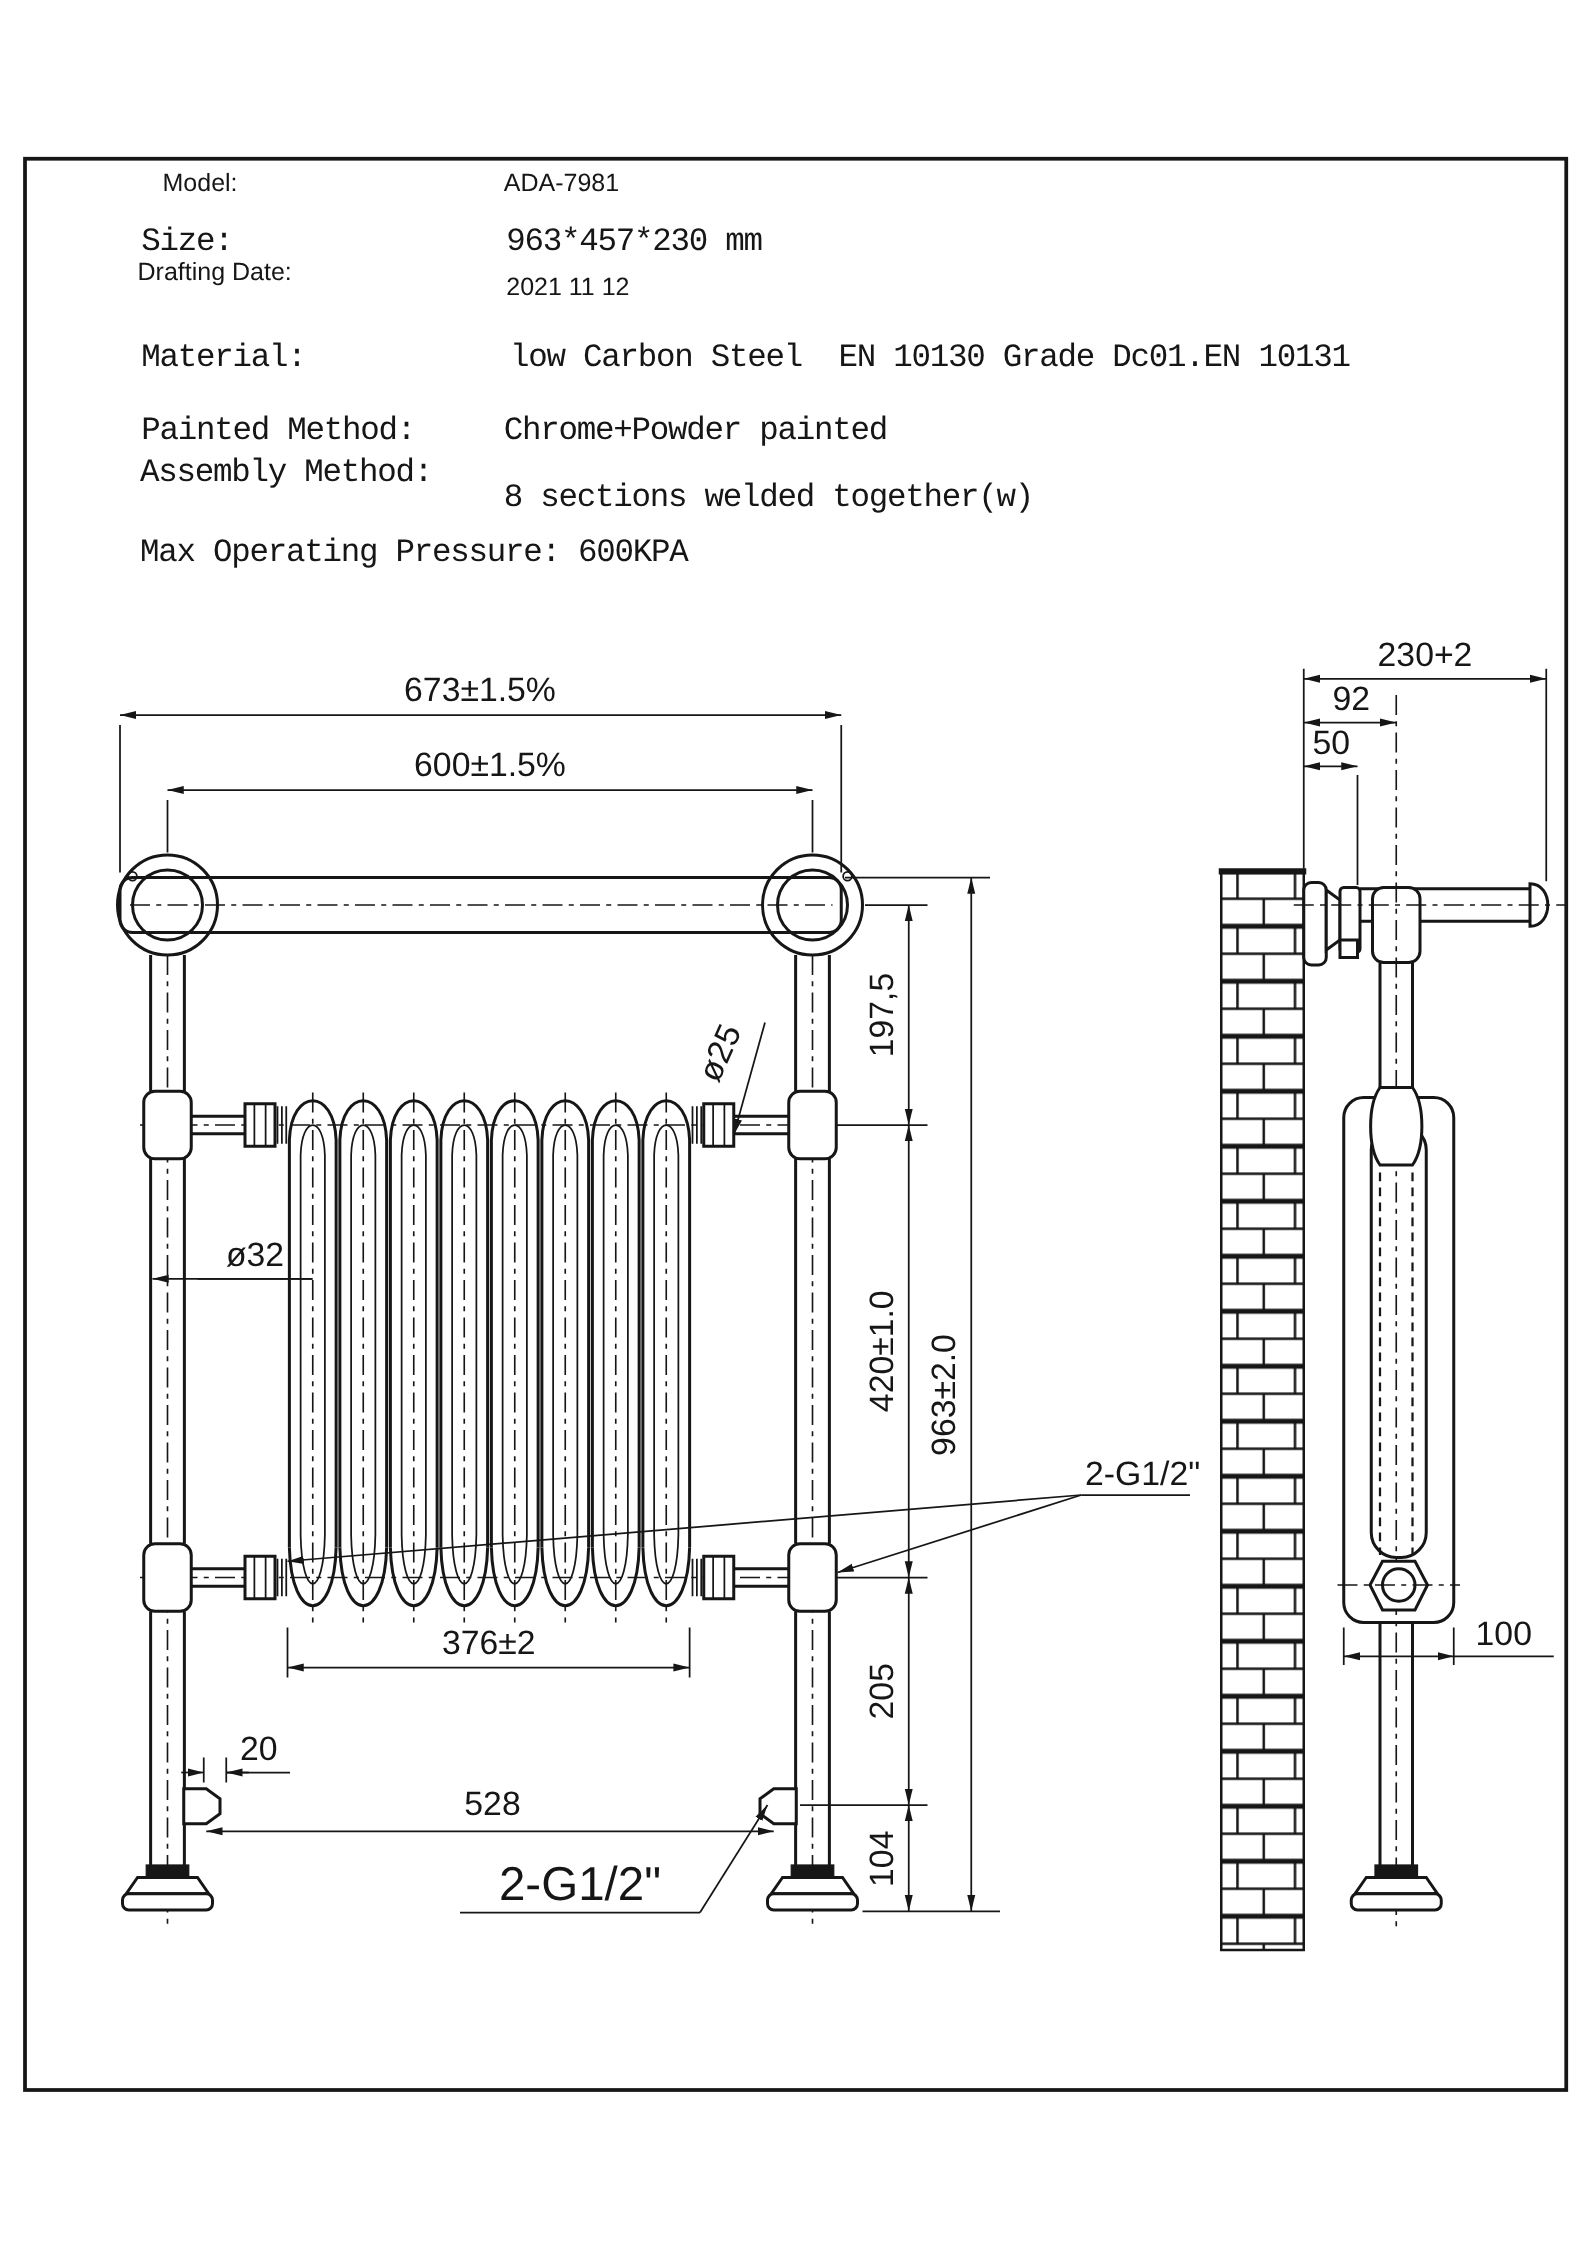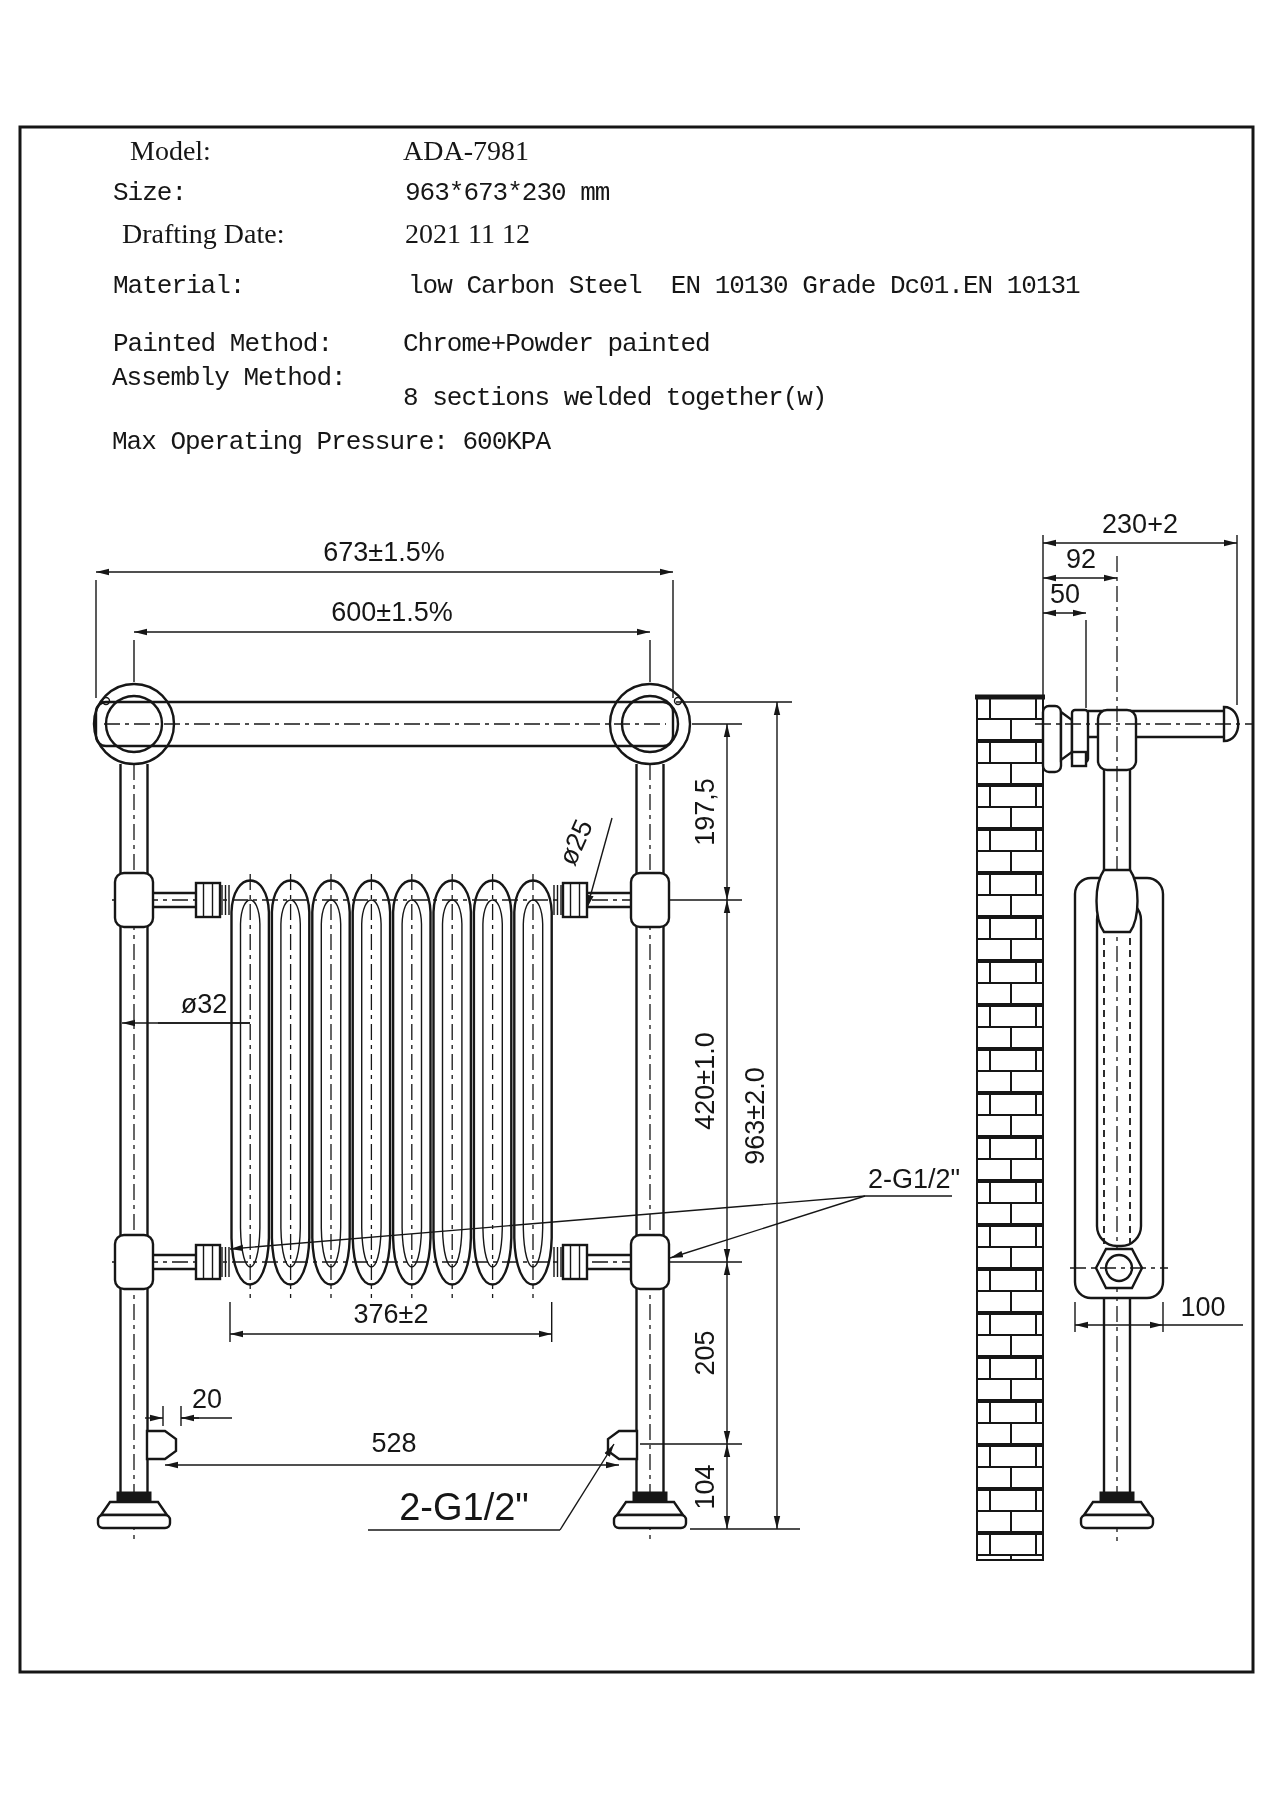--- a/index.html
+++ b/index.html
@@ -1,20 +1,20 @@
 <!DOCTYPE html>
 <html><head>
 <meta charset="utf-8">
 <style>
   html,body{margin:0;padding:0;background:#fff;}
   .page{position:relative;width:1273px;height:1800px;background:#fff;overflow:hidden;
         font-family:"Liberation Sans",sans-serif;color:#161616;}
   .page svg{position:absolute;left:0;top:0;}
   .hl{position:absolute;white-space:pre;color:#161616;line-height:1.1;}
-  .sans{font-family:Liberation Serif, serif;font-size:28px;text-align:center;}
+  .sans{font-family:Liberation Sans, sans-serif;font-size:20px;text-align:center;}
   .cad{font-family:"Liberation Mono","DejaVu Sans Mono",monospace;font-size:26px;letter-spacing:-1px;}
   .ln{fill:none;stroke:#161616;stroke-width:2.4px;}
   .lnf{fill:#ffffff;stroke:#161616;stroke-width:2.4px;}
   .fill{fill:#161616;stroke:#161616;stroke-width:1px;}
   .th{fill:none;stroke:#161616;stroke-width:1.4px;}
   .cl{fill:none;stroke:#161616;stroke-width:1.3px;stroke-dasharray:16 5 4 5;}
   .hd{fill:none;stroke:#161616;stroke-width:1.8px;stroke-dasharray:7 5;}
   .dim{font-family:"Liberation Sans",sans-serif;font-size:27px;fill:#161616;}
   .dimbig{font-size:38px;}
 </style>
@@ -219,23 +219,23 @@
         <text class="dim" x="1203" y="1316" text-anchor="middle">100</text>
       </g>
     </g>
   </svg>
 
   <div>
     <div class="hl sans" style="left:130px;top:136px;">Model:</div>
     <div class="hl sans" style="left:403px;top:136px;">ADA-7981</div>
 
     <div class="hl cad" style="left:113px;top:179px;">Size:</div>
-    <div class="hl cad" style="left:405px;top:179px;">963*673*230 mm</div>
-
-    <div class="hl sans" style="left:110px;top:219px;margin-left:12px;">Drafting Date:</div>
+    <div class="hl cad" style="left:405px;top:179px;">963*457*230 mm</div>
+
+    <div class="hl sans" style="left:110px;top:207px;">Drafting Date:</div>
     <div class="hl sans" style="left:405px;top:219px;">2021 11 12</div>
 
     <div class="hl cad" style="left:113px;top:272px;">Material:</div>
     <div class="hl cad" style="left:408px;top:272px;text-align:center;">low Carbon Steel  EN 10130 Grade Dc01.EN 10131</div>
 
     <div class="hl cad" style="left:113px;top:330px;">Painted Method:</div>
     <div class="hl cad" style="left:403px;top:330px;">Chrome+Powder painted</div>
 
     <div class="hl cad" style="left:112px;top:364px;font-family:Liberation Mono, monospace;">Assembly Method:</div>
     <div class="hl cad" style="left:403px;top:384px;">8 sections welded together(w)</div>

